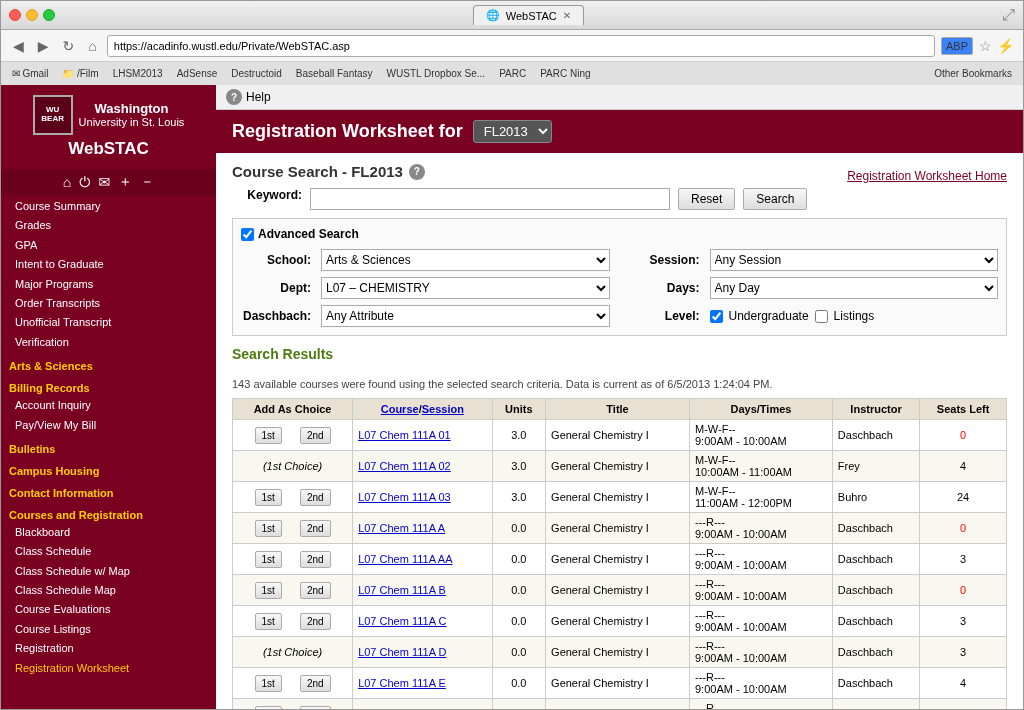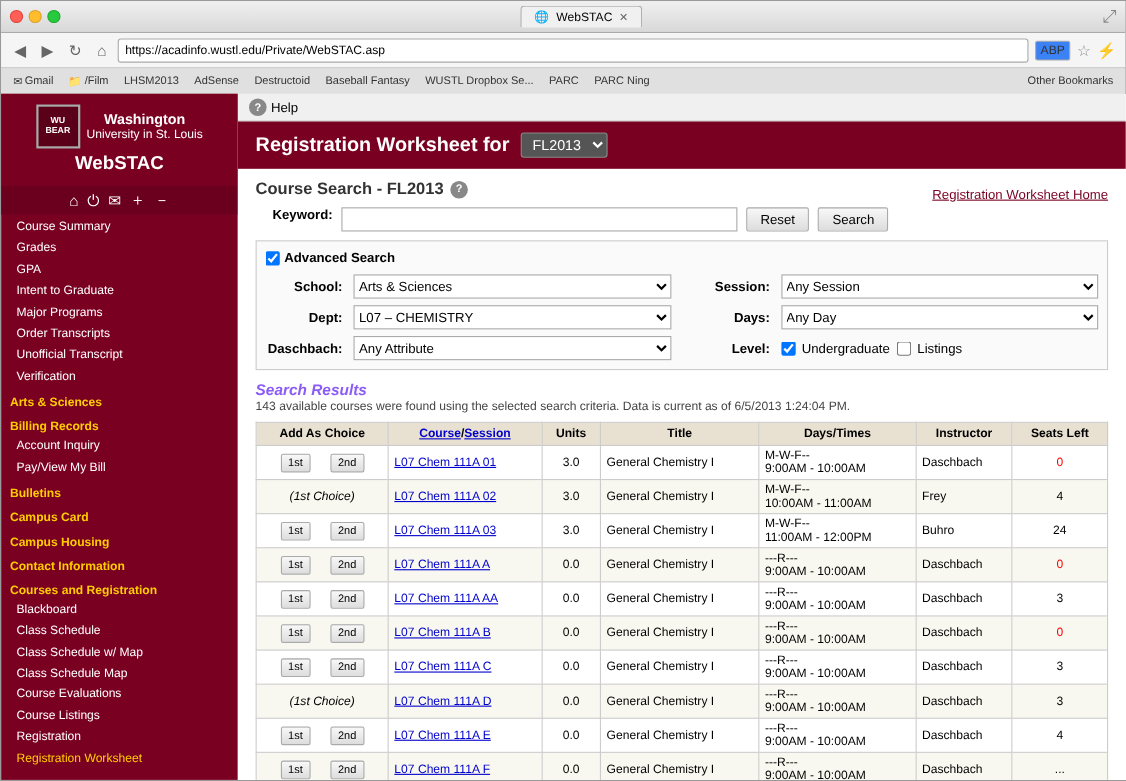--- a/index.html
+++ b/index.html
@@ -60,21 +60,21 @@
     
     .advanced-search { border: 1px solid #ccc; padding: 8px; margin-top: 4px; background: #fafafa; }
     .adv-title { font-size: 12px; font-weight: bold; margin-bottom: 8px; display: flex; align-items: center; gap: 4px; }
     .adv-label { font-size: 12px; font-weight: bold; text-align: right; }
     .adv-select { height: 22px; border: 1px solid #aaa; font-size: 12px; width: 100%; background: white; }
     .level-row { display: flex; align-items: center; gap: 6px; font-size: 12px; }
     .level-row input { cursor: pointer; }
 
     
     .results-section { padding: 0 16px 16px; }
-    .results-title { font-size: 14px; font-weight: bold; color: #8b5cf6; margin-bottom: 1px; font-style: italic; }
+    .results-title { font-size: 14px; font-weight: bold; color: #4d7c0f; margin-bottom: 16px; }
     .results-info { font-size: 11px; color: #444; margin-bottom: 8px; }
     .results-table { width: 100%; border-collapse: collapse; font-size: 11px; }
     .results-table th { background: #e8e0d0; border: 1px solid #ccc; padding: 4px 6px; text-align: center; font-size: 11px; font-weight: bold; }
     .results-table td { border: 1px solid #ccc; padding: 3px 5px; vertical-align: middle; }
     .results-table tr:nth-child(even) td { background: #f8f8f0; }
     .course-link { color: #0000cc; text-decoration: underline; cursor: pointer; }
     .choice-btns { display: flex; gap: 18px; justify-content: center; }
     .choice-btn { background: linear-gradient(to bottom, #f8f8f8, #ddd); border: 1px solid #aaa; padding: 2px 6px; font-size: 10px; cursor: pointer; border-radius: 2px; }
   </style>
 </head>
@@ -184,23 +184,20 @@
       </div>
 
       <div class="sidebar-section">
         <div class="sidebar-section-title">Billing Records</div>
         <div class="sidebar-item">Account Inquiry</div>
         <div class="sidebar-item">Pay/View My Bill</div>
       </div>
 
       <div class="sidebar-section">
         <div class="sidebar-section-title">Bulletins</div>
-      </div>
-      <div class="sidebar-section">
-        <div class="sidebar-section-title">Campus Card</div>
       </div>
       <div class="sidebar-section">
         <div class="sidebar-section-title">Campus Housing</div>
       </div>
       <div class="sidebar-section">
         <div class="sidebar-section-title">Contact Information</div>
       </div>
 
       <div class="sidebar-section">
         <div class="sidebar-section-title">Courses and Registration</div>

